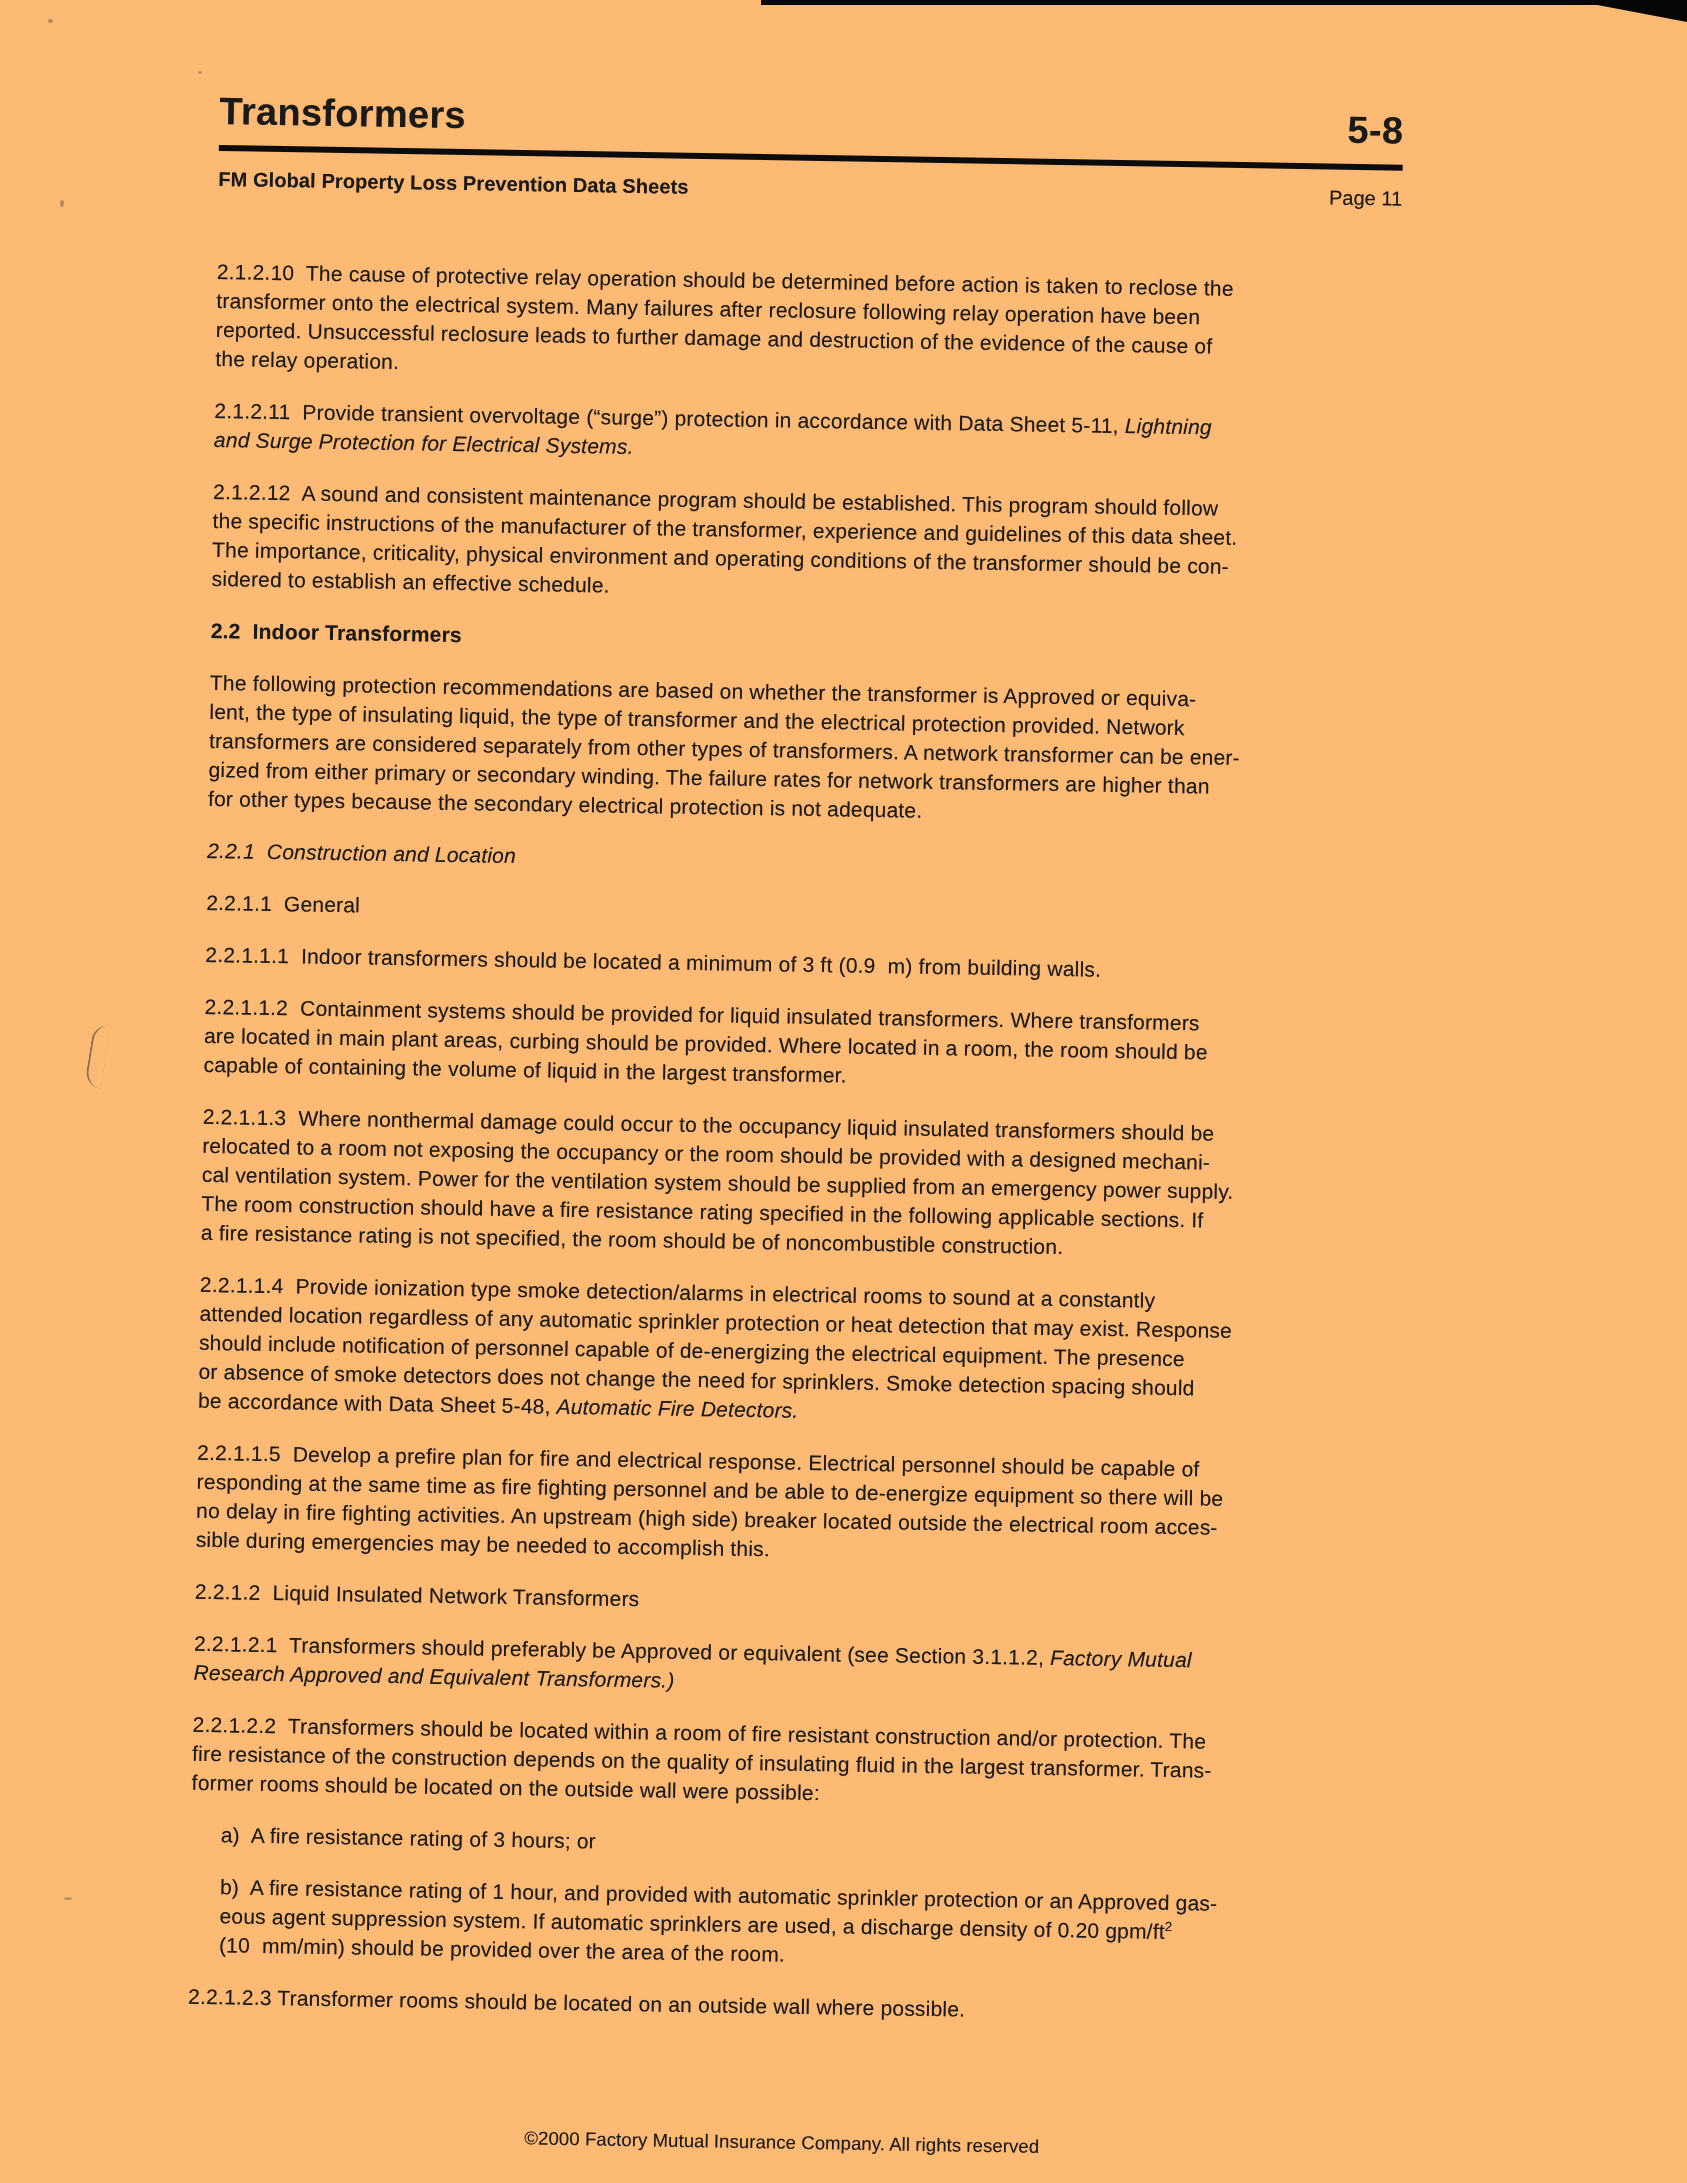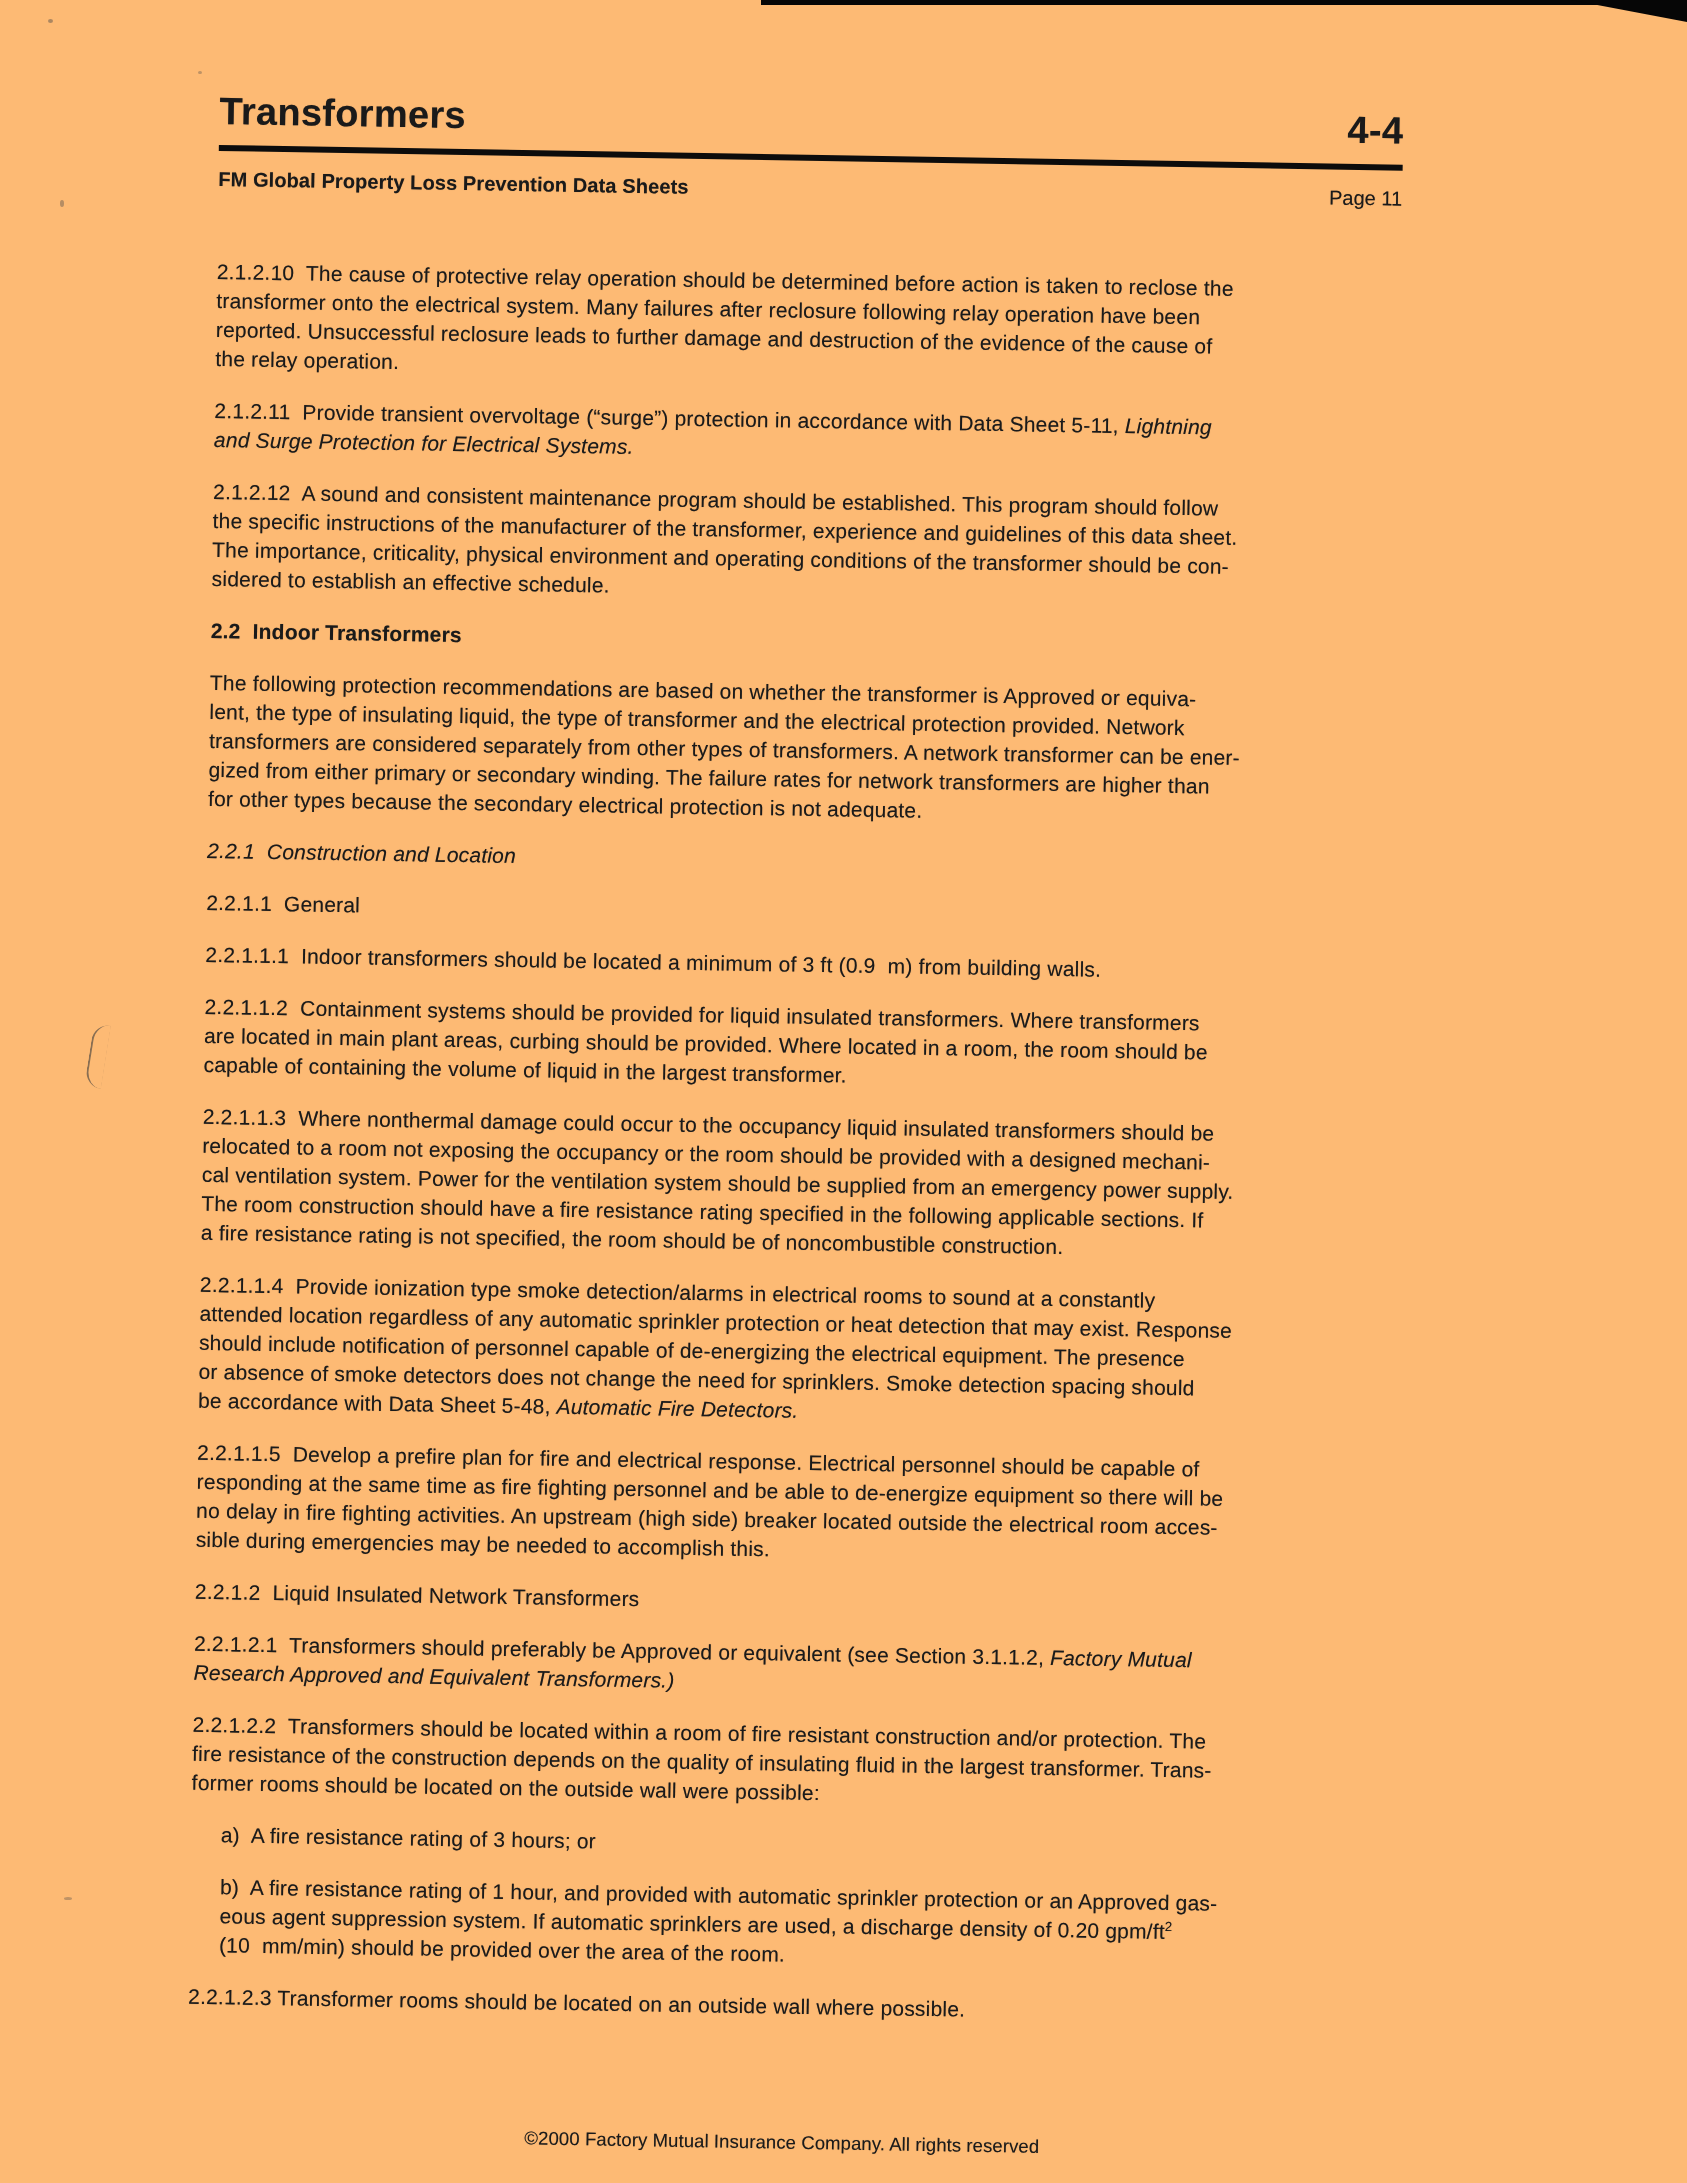--- a/index.html
+++ b/index.html
@@ -117,21 +117,21 @@
   <div class="speck s2"></div>
   <div class="speck s3"></div>
   <div class="speck s4"></div>
   <div class="arc-mark"></div>
 
   <div class="rot">
     <div class="content">
 
       <div class="hdr-row1">
         <span class="doc-title">Transformers</span>
-        <span class="doc-number">4-4</span>
+        <span class="doc-number">5-8</span>
       </div>
 
       <div class="header-rule"></div>
 
       <div class="hdr-row2">
         <span class="doc-subtitle">FM Global Property Loss Prevention Data Sheets</span>
         <span class="page-label">Page 11</span>
       </div>
 
       <div class="doc-body">

